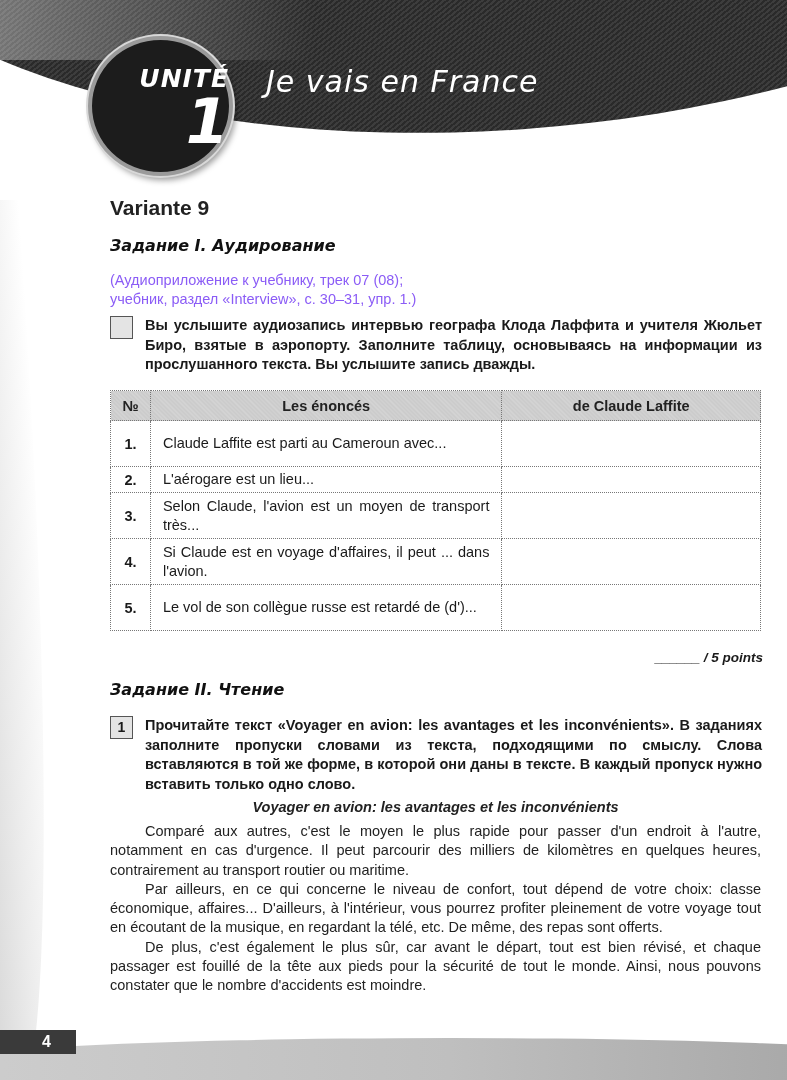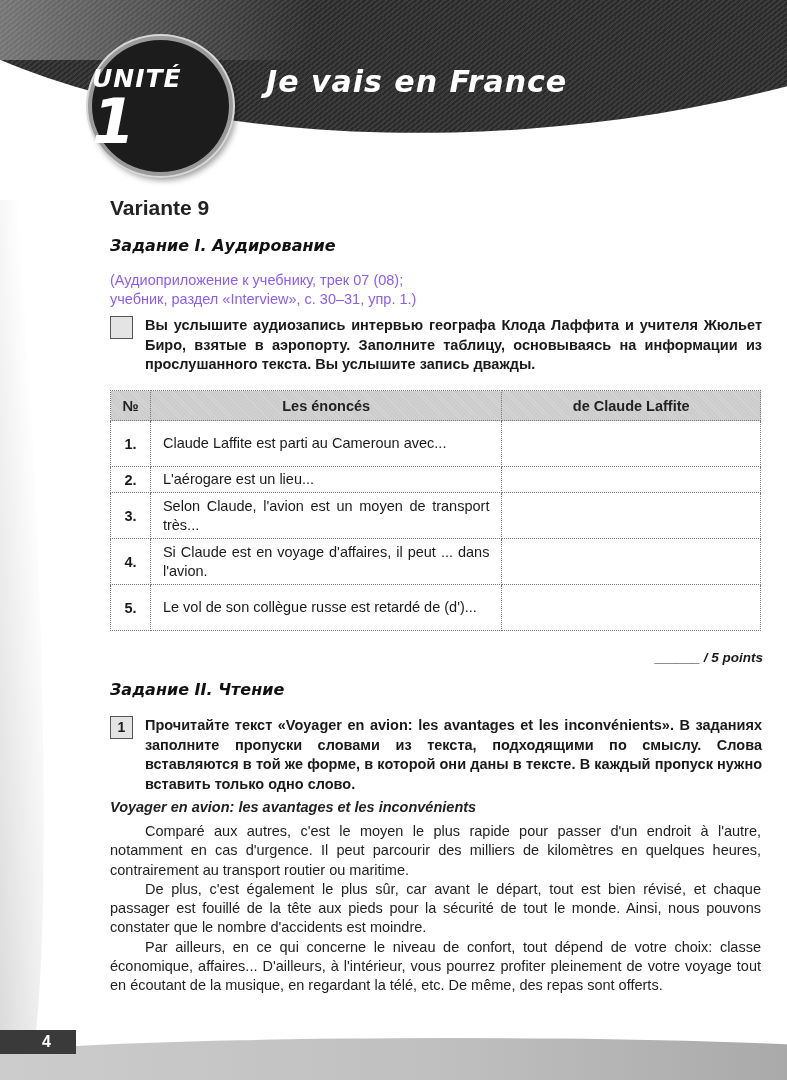--- a/index.html
+++ b/index.html
@@ -15,35 +15,35 @@
     }
     .header-fade {
       position: absolute; left: 0; top: 0; width: 787px; height: 60px;
       background: linear-gradient(90deg, rgba(255,255,255,0.35), rgba(255,255,255,0) 40%);
     }
     .unit-badge {
       position: absolute; left: 88px; top: 36px; width: 145px; height: 140px;
       border-radius: 50%; background: #1c1c1c;
       border: 4px solid #9a9a9a;
       box-shadow: 0 0 0 2px #d8d8d8, 3px 4px 6px rgba(0,0,0,0.4);
-      text-align: left; color: #fff;
+      text-align: right; color: #fff;
     }
     .unit-label {
       display: block; margin-top: 24px;
       font-family: "DejaVu Sans", sans-serif; font-style: italic; font-weight: bold;
       font-size: 25px; letter-spacing: 1px;
     }
     .unit-number {
       display: block; margin-top: -4px;
       font-family: "DejaVu Sans", sans-serif; font-style: italic; font-weight: bold;
       font-size: 62px; line-height: 66px;
     }
     .unit-title {
       position: absolute; left: 266px; top: 64px; color: #fff;
-      font-family: "DejaVu Sans", sans-serif; font-style: italic; font-weight: bold;
+      font-family: "DejaVu Sans", sans-serif; font-style: italic; font-weight: normal;
       font-size: 30px; letter-spacing: 1px;
     }
 
     
     .left-sweep {
       position: absolute; left: -60px; top: 200px; width: 110px; height: 900px;
       background: linear-gradient(90deg, #bdbdbd, #e6e6e6 60%, rgba(255,255,255,0));
       border-radius: 0 0 60% 0 / 0 0 100% 0;
       transform: skewX(4deg);
       opacity: 0.8;
@@ -114,21 +114,21 @@
     .statements-table td.stmt { padding: 3px 12px 3px 12px; line-height: 19px; text-align: justify; }
     .row-2 td { height: 26px; }
     .row-tall td { height: 46px; }
 
     .score-line {
       position: absolute; top: 650px; right: 2px;
       font-weight: bold; font-style: italic; font-size: 13.5px;
     }
 
     .reading-title {
-      position: absolute; top: 799px; left: 0; width: 651px; 
+      position: absolute; top: 799px; left: 0; width: 651px; text-align: center;
       font-style: italic; font-weight: bold; font-size: 14.5px; color: #222;
     }
     .reading-text {
       position: absolute; top: 822px; left: 0; width: 651px;
       font-size: 14.5px; line-height: 19.3px; text-align: justify; color: #222;
     }
     .reading-text p { text-indent: 35px; }
   </style>
 </head>
 <body>
@@ -202,19 +202,19 @@
 
   <div class="instruction instr2">
     <div class="task-box">1</div>
     <div class="instr-text">Прочитайте текст «Voyager en avion: les avantages et les inconvénients». В заданиях заполните пропуски словами из текста, подходящими по смыслу. Слова вставляются в той же форме, в которой они даны в тексте. В каждый пропуск нужно вставить только одно слово.</div>
   </div>
 
   <div class="reading-title">Voyager en avion: les avantages et les inconvénients</div>
 
   <div class="reading-text">
     <p>Comparé aux autres, c'est le moyen le plus rapide pour passer d'un endroit à l'autre, notamment en cas d'urgence. Il peut parcourir des milliers de kilomètres en quelques heures, contrairement au transport routier ou maritime.</p>
+    <p>Par ailleurs, en ce qui concerne le niveau de confort, tout dépend de votre choix: classe économique, affaires... D'ailleurs, à l'intérieur, vous pourrez profiter pleinement de votre voyage tout en écoutant de la musique, en regardant la télé, etc. De même, des repas sont offerts.</p>
     <p>De plus, c'est également le plus sûr, car avant le départ, tout est bien révisé, et chaque passager est fouillé de la tête aux pieds pour la sécurité de tout le monde. Ainsi, nous pouvons constater que le nombre d'accidents est moindre.</p>
-    <p>Par ailleurs, en ce qui concerne le niveau de confort, tout dépend de votre choix: classe économique, affaires... D'ailleurs, à l'intérieur, vous pourrez profiter pleinement de votre voyage tout en écoutant de la musique, en regardant la télé, etc. De même, des repas sont offerts.</p>
   </div>
 </div>
 
 <div class="footer-band"></div>
 <div class="page-number">4</div>
 
 </body></html>

